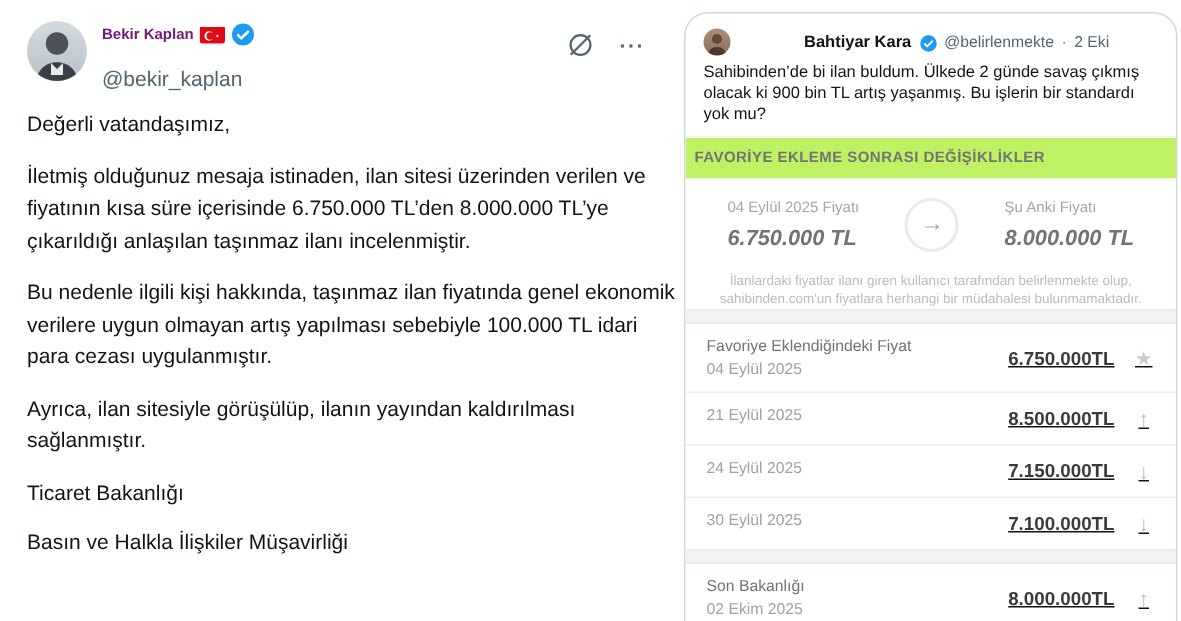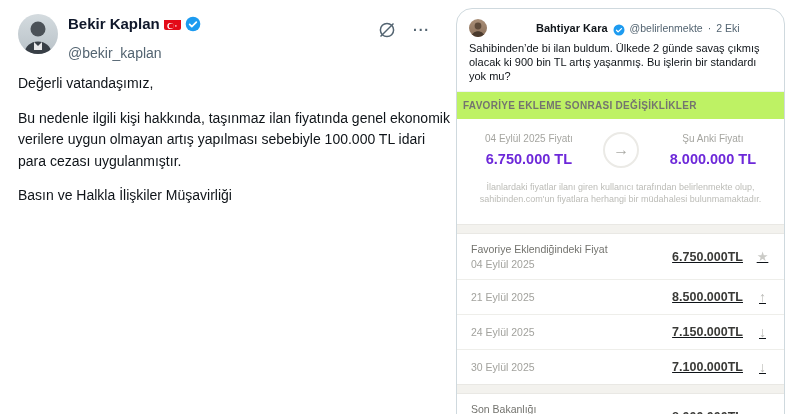--- a/index.html
+++ b/index.html
@@ -8,21 +8,21 @@
   .page { position:relative; width:787px; height:414px; background:#fff; overflow:hidden; }
 
   
   .main-tweet { position:absolute; left:18px; top:14px; width:434px; }
   .mt-header { display:flex; gap:10px; align-items:flex-start; }
   .avatar-lg { width:40px; height:40px; border-radius:50%; overflow:hidden; flex:0 0 40px;
                background:linear-gradient(#d4dbdf,#b9c2c8); position:relative; }
   .avatar-lg svg { display:block; }
   .mt-names { flex:1; padding-top:1px; }
   .name-row { display:flex; align-items:center; gap:4px; }
-  .name { font-size:15px; font-weight:700; color:#0f172a; }
+  .name { font-size:10px; font-weight:700; color:#701a75; }
   .handle { font-size:14px; color:#536471; margin-top:13px; }
   .badge { width:16px; height:16px; display:inline-block; }
   .flag { width:17px; height:12px; display:inline-block; border-radius:2px; overflow:hidden; }
   .mt-actions { display:flex; gap:16px; align-items:center; margin-top:6px; margin-right:22px; }
   .grok-btn { width:20px; height:20px; cursor:pointer; }
   .more-btn { font-size:14px; font-weight:700; color:#536471; letter-spacing:1px; cursor:pointer; line-height:10px; }
   .mt-body { margin-top:12px; }
   .mt-body p { font-size:14px; line-height:21.5px; color:#0f1419; margin:12px 0 13px; }
   .mt-body p.tight { margin-bottom:0; }
 
@@ -35,30 +35,30 @@
   .qt-name { font-size:11px; font-weight:700; color:#0f1419;padding-left:44px; }
   .badge-sm { width:12px; height:12px; display:inline-block; }
   .qt-handle, .qt-dot, .qt-date { font-size:10.5px; color:#536471; }
   .qt-text { padding:4px 12px 0; font-size:11px; line-height:14px; color:#0f1419; }
 
   
   .qt-media { margin-top:8px; border-top:1px solid #eff3f4; }
   .ss-titlebar { background:#bef264; color:#74746f; font-size:10px; font-weight:700;
                  letter-spacing:.3px; padding:8px 6px; }
   .ss-compare { display:flex; align-items:center; justify-content:space-between; padding:13px 28px 11px; background:#fff; }
-  .cmp-col { text-align:center; }
+  .cmp-col { }
   .cmp-label { font-size:10px; color:#a5a5a0; margin-bottom:7px; }
-  .cmp-price { font-size:14.5px; font-weight:700; color:#6d28d9; }
+  .cmp-price { font-size:14.5px; font-weight:700; color:#737373;font-style:italic; }
   .cmp-arrow { width:36px; height:36px; border:2px solid #ebeae6; border-radius:50%;
                display:flex; align-items:center; justify-content:center;
                color:#a9a9a4; font-size:16px; flex:0 0 36px; }
   .ss-disclaimer { text-align:center; font-size:9px; line-height:12px; color:#bcbcb7;
-                   padding:2px 22px 19px; background:#fff; }
+                   padding:2px 22px 1px; background:#fff; }
   .ss-band { height:10px; background:#f3f2ee; border-top:1px solid #e9e8e4; border-bottom:1px solid #e9e8e4; }
-  .ss-row { display:flex; align-items:center; justify-content:space-between;
+  .ss-row { display:flex; justify-content:space-between;
             padding:9px 14px; border-top:1px solid #eeeeea; background:#fff; }
   .ss-row.no-top { border-top:none; }
   .row-left { }
   .row-label { font-size:10.5px; color:#73736e; margin-bottom:3px; }
   .row-date { font-size:10.5px; color:#a2a29d; }
   .row-right { display:flex; align-items:center;text-decoration:underline; }
   .row-price { font-size:12.5px; font-weight:700; color:#3a3a37; }
   .row-icon { margin-left:12px; font-size:14px; color:#b9b9b5; width:15px; text-align:center; }
   .row-icon.star { color:#cbcbc7; font-size:13px; }
 </style>
@@ -102,21 +102,24 @@
             <circle cx="10" cy="10" r="6.6" stroke="#536471" stroke-width="1.5" fill="none"></circle>
             <line x1="3.5" y1="16.5" x2="16.5" y2="3.5" stroke="#536471" stroke-width="1.5"></line>
           </svg>
         </span>
         <span class="more-btn">···</span>
       </div>
     </div>
 
     <div class="mt-body">
       <p>Değerli vatandaşımız,</p>
+      <p>İletmiş olduğunuz mesaja istinaden, ilan sitesi üzerinden verilen ve fiyatının kısa süre içerisinde 6.750.000 TL’den 8.000.000 TL’ye çıkarıldığı anlaşılan taşınmaz ilanı incelenmiştir.</p>
       <p>Bu nedenle ilgili kişi hakkında, taşınmaz ilan fiyatında genel ekonomik verilere uygun olmayan artış yapılması sebebiyle 100.000 TL idari para cezası uygulanmıştır.</p>
+      <p>Ayrıca, ilan sitesiyle görüşülüp, ilanın yayından kaldırılması sağlanmıştır.</p>
+      <p class="tight">Ticaret Bakanlığı</p>
       <p class="tight">Basın ve Halkla İlişkiler Müşavirliği</p>
     </div>
   </div>
 
   <div class="quote-card">
     <div class="qt-header">
       <div class="avatar-sm">
         <svg width="18" height="18" viewBox="0 0 18 18">
           <circle cx="9" cy="7" r="3.4" fill="#5d4a3a"></circle>
           <path d="M2.5 19c0-4.2 2.9-6.7 6.5-6.7s6.5 2.5 6.5 6.7z" fill="#4a3a2d"></path>

